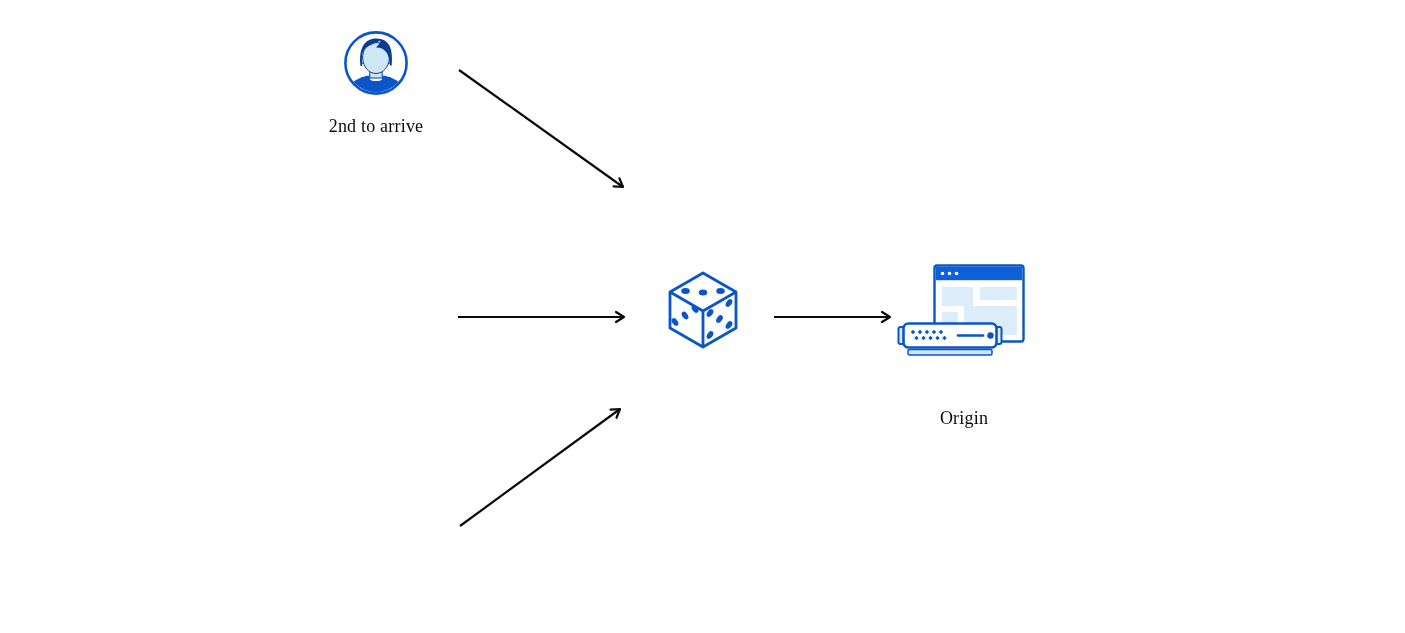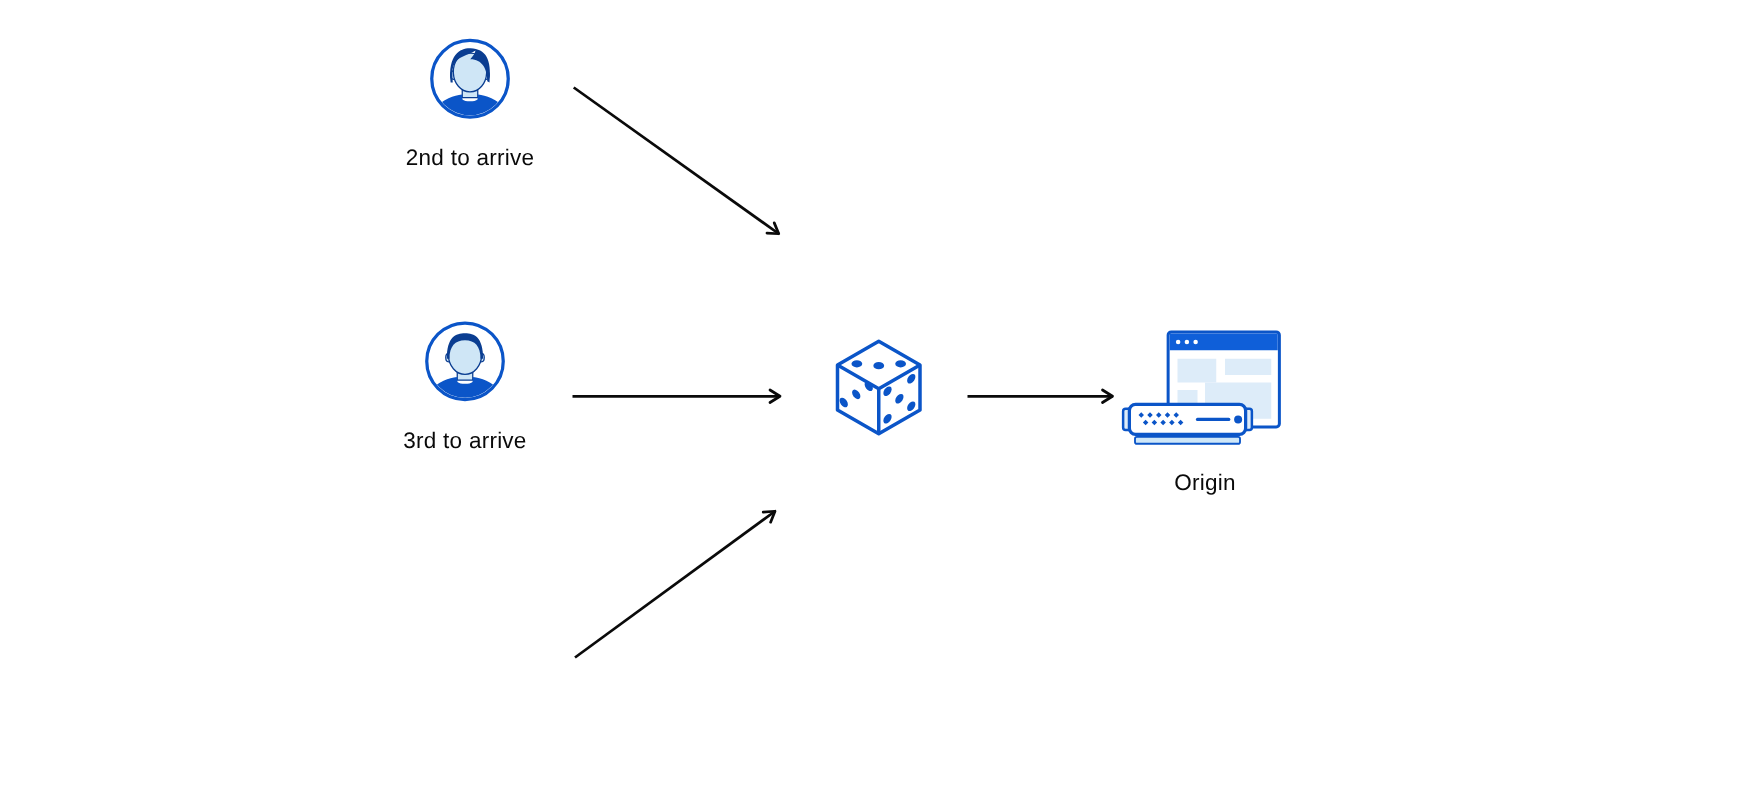--- a/index.html
+++ b/index.html
@@ -1,19 +1,19 @@
 <!DOCTYPE html>
 <html style="--background: #ffffff; --ink: #0a0a0a; --accent: #0b55c8; --navy: #0a3d91; --face: #cfe6f6; --panel: #ddecf9; --titlebar: #0f5fd9; --server-base: #cfe7f8;"><head>
 <meta charset="utf-8">
 <style>
   html,body{margin:0;padding:0;background:#fff;}
   .canvas{
     position:relative;width:1405px;height:633px;overflow:hidden;
     background:var(--background,#fff);
-    font-family:Liberation Sans, sans-serif;
+    font-family:Liberation Serif, serif;
   }
   .arrows{position:absolute;left:0;top:0;pointer-events:none;}
   .arrow-line{stroke:var(--ink,#0a0a0a);stroke-width:2.2;fill:none;}
   .node{position:absolute;display:flex;flex-direction:column;align-items:center;}
   .node-label{
     font-size:18px;color:var(--ink,#0a0a0a);margin-top:20px;
     letter-spacing:.2px;white-space:nowrap;
   }
   .origin-label{margin-top:10px;}
   
@@ -57,39 +57,20 @@
         <path class="f-acc" d="M2,66 V59 C11,49.5 20,46 26.5,45.5 L27,49.5 C29,51.5 37,51.5 39,49.5 L39.5,45.5 C46,46 55,49.5 64,59 V66 Z"></path>
         <ellipse class="f-face" cx="19.8" cy="30" rx="2.2" ry="3.4"></ellipse>
         <ellipse class="f-face" cx="46.2" cy="30" rx="2.2" ry="3.4"></ellipse>
         <path class="f-face" d="M33,12.5 C41.5,12.5 46.8,19.5 46.3,28.5 C45.9,36.5 40.5,43.5 33,43.5 C25.5,43.5 20.1,36.5 19.7,28.5 C19.2,19.5 24.5,12.5 33,12.5 Z"></path>
         <path class="f-navy" d="M17.5,36 C15,13 26,8.2 33.5,8.6 C45.5,9.2 50.5,17 48.6,36 L46.8,35 C46.8,25 42.5,17.3 33,17.5 C35.5,15 37,12.6 37.4,10.4 C31.5,14.4 22.5,15 19.8,22.5 C18.5,26 18.9,30.5 19.2,36 Z"></path>
       </g>
     </svg>
     <div class="node-label">2nd to arrive</div>
   </div>
 
-  <div class="node" style="left:292px;top:256px;width:160px;">
-    <svg width="66" height="66" viewBox="0 0 66 66">
-      <defs>
-          <clipPath id="cB">
-            <circle cx="33" cy="33" r="29.2"></circle>
-          </clipPath>
-        </defs>
-      <circle class="ring" cx="33" cy="33" r="30.6" stroke-width="2.6"></circle>
-      <g clip-path="url(#cB)">
-        <path class="f-face" d="M26.8,33 h12.4 v15 h-12.4 z"></path>
-        <path class="f-acc" d="M2,66 V59 C11,49.5 20,46 26.5,45.5 L27,49.5 C29,51.5 37,51.5 39,49.5 L39.5,45.5 C46,46 55,49.5 64,59 V66 Z"></path>
-        <ellipse class="f-face" cx="19.8" cy="30" rx="2.2" ry="3.4"></ellipse>
-        <ellipse class="f-face" cx="46.2" cy="30" rx="2.2" ry="3.4"></ellipse>
-        <path class="f-face" d="M33,12.5 C41.5,12.5 46.8,19.5 46.3,28.5 C45.9,36.5 40.5,43.5 33,43.5 C25.5,43.5 20.1,36.5 19.7,28.5 C19.2,19.5 24.5,12.5 33,12.5 Z"></path>
-        <path class="f-navy" d="M18.5,31 C18.5,13.5 25.5,10.6 33,10.6 C40.5,10.6 47.5,13.5 47.5,31 L45.4,31 C45.4,21 41,16.2 33,16.2 C25,16.2 20.6,21 20.6,31 Z"></path>
-      </g>
-    </svg>
-    <div class="node-label">3rd to arrive</div>
-  </div>
 
 
   <div class="node" style="left:663px;top:262px;">
     <svg width="80" height="88" viewBox="0 0 80 88">
       <g class="s-acc" stroke-width="2.8" stroke-linejoin="round">
         <path fill="#fff" d="M40,11 L73,30 L73,66 L40,85 L7,66 L7,30 Z"></path>
         <path d="M7,30 L40,49 L73,30 M40,49 L40,85"></path>
       </g>
       <g class="f-acc">
         <ellipse cx="22.5" cy="29" rx="4.3" ry="2.9"></ellipse>
@@ -100,21 +81,21 @@
         <ellipse cx="12" cy="60" rx="2.7" ry="4.3" transform="rotate(-35 12 60)"></ellipse>
         <ellipse cx="47" cy="51" rx="2.7" ry="4.3" transform="rotate(35 47 51)"></ellipse>
         <ellipse cx="66" cy="41" rx="2.7" ry="4.3" transform="rotate(35 66 41)"></ellipse>
         <ellipse cx="56.5" cy="57" rx="2.7" ry="4.3" transform="rotate(35 56.5 57)"></ellipse>
         <ellipse cx="47" cy="73" rx="2.7" ry="4.3" transform="rotate(35 47 73)"></ellipse>
         <ellipse cx="66" cy="63" rx="2.7" ry="4.3" transform="rotate(35 66 63)"></ellipse>
       </g>
     </svg>
   </div>
 
-  <div class="node" style="left:896px;top:262px;width:136px;">
+  <div class="node" style="left:896px;top:262px;width:136px;gap:32px;">
     <svg width="136" height="104" viewBox="0 0 136 104">
 
       <rect x="38.5" y="3.5" width="89" height="76" rx="2.5" fill="#fff" class="s-acc" stroke-width="2.4" style="fill:#fff"></rect>
       <rect class="f-title" x="39.8" y="4.8" width="86.4" height="13.4"></rect>
       <circle class="f-white" cx="46.5" cy="11.5" r="1.8"></circle>
       <circle class="f-white" cx="53.5" cy="11.5" r="1.8"></circle>
       <circle class="f-white" cx="60.5" cy="11.5" r="1.8"></circle>
       <rect class="f-panel" x="46" y="25" width="31" height="19"></rect>
       <rect class="f-panel" x="84" y="25" width="37" height="13"></rect>
       <rect class="f-panel" x="46" y="50" width="16" height="11"></rect>

